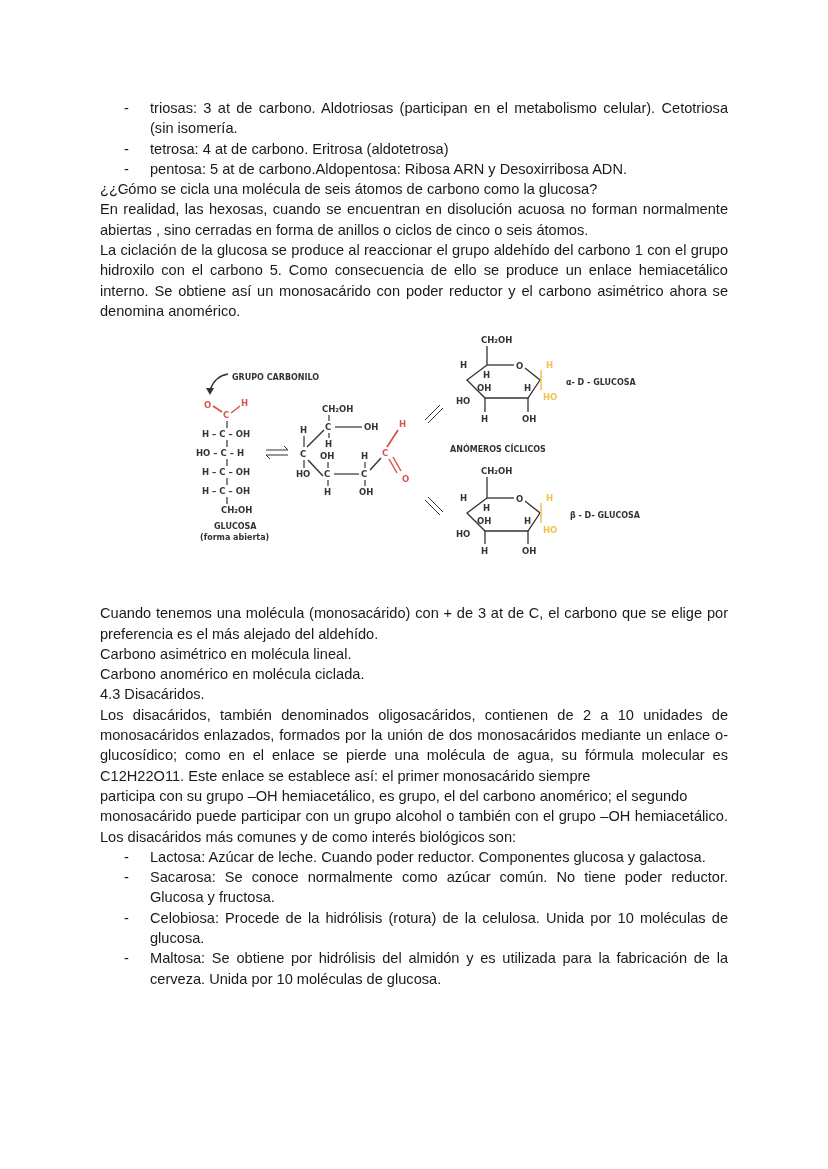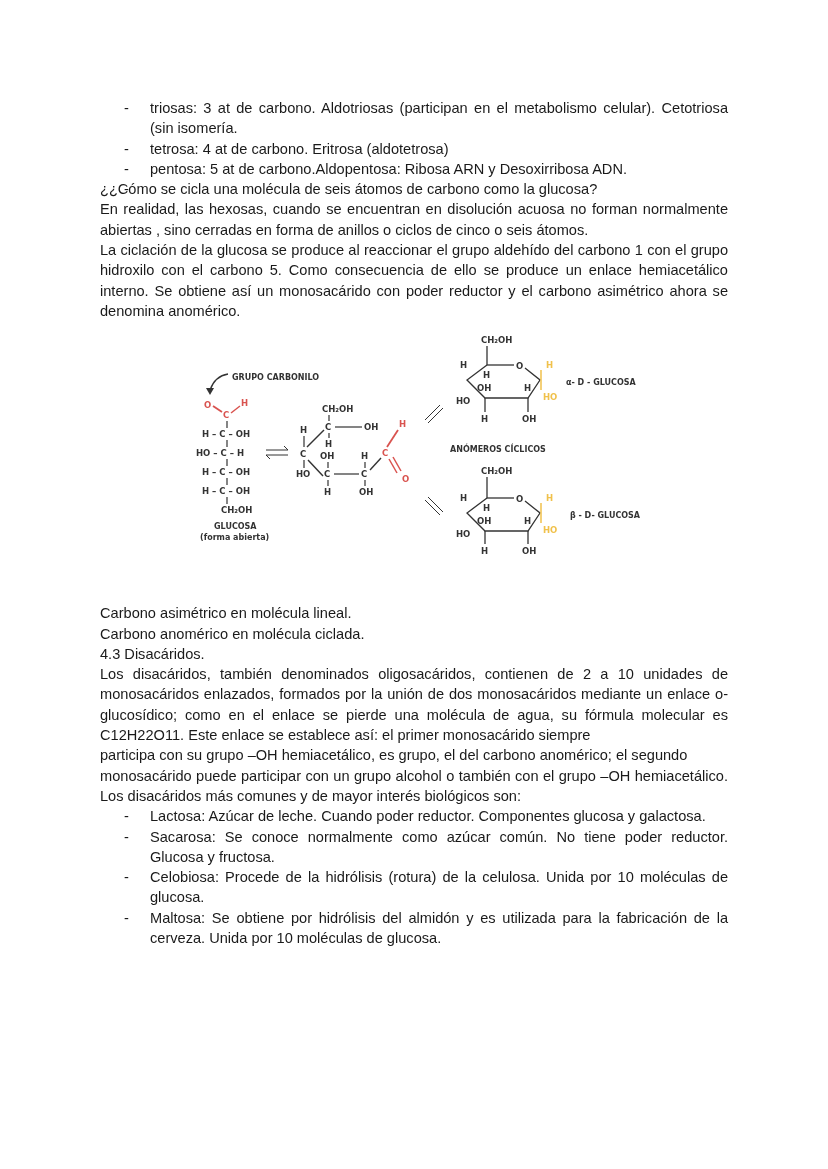--- a/index.html
+++ b/index.html
@@ -152,26 +152,27 @@
         <text class="chem" x="381" y="224">H</text>
         <text class="chem" x="422" y="224">OH</text>
         <line x1="441" y1="173" x2="441" y2="193" stroke="#f0c14b" stroke-width="1.5"></line>
         <text class="chem chem-yel" x="446" y="171">H</text>
         <text class="chem chem-yel" x="443" y="203">HO</text>
         <text class="lab" x="470" y="188">β - D- GLUCOSA</text>
       </g>
     </svg>
   </div>
 
+  <p>Cuando tenemos una molécula (monosacárido) con + de 3 at de C, el carbono que se elige por preferencia es el más alejado del aldehído.</p>
   <p class="nojust">Carbono asimétrico en molécula lineal.</p>
   <p class="nojust">Carbono anomérico en molécula ciclada.</p>
   <p class="nojust">4.3 Disacáridos.</p>
   <p>Los disacáridos, también denominados oligosacáridos, contienen de 2 a 10 unidades de monosacáridos enlazados, formados por la unión de dos monosacáridos mediante un enlace o-glucosídico; como en el enlace se pierde una molécula de agua, su fórmula molecular es C12H22O11. Este enlace se establece así: el primer monosacárido siempre</p>
   <p class="nojust">participa con su grupo –OH hemiacetálico, es grupo, el del carbono anomérico; el segundo</p>
-  <p>monosacárido puede participar con un grupo alcohol o también con el grupo –OH hemiacetálico. Los disacáridos más comunes y de mayor interés biológicos son:</p>
+  <p>monosacárido puede participar con un grupo alcohol o también con el grupo –OH hemiacetálico. Los disacáridos más comunes y de como interés biológicos son:</p>
 
   <ul class="blist">
     <li><span class="dash">-</span><span class="u">Lactosa</span><span>: Azúcar de leche. Cuando poder reductor. Componentes glucosa y galactosa.</span></li>
     <li><span class="dash">-</span><span class="u">Sacarosa</span><span>: Se conoce normalmente como azúcar común. No tiene poder reductor. Glucosa y fructosa.</span></li>
     <li><span class="dash">-</span><span class="u">Celobiosa</span><span>: Procede de la hidrólisis (rotura) de la celulosa. Unida por 10 moléculas de glucosa.</span></li>
     <li><span class="dash">-</span><span class="u">Maltosa</span><span>: Se obtiene por hidrólisis del almidón y es utilizada para la fabricación de la cerveza. Unida por 10 moléculas de glucosa.</span></li>
   </ul>
 </div>
 
 </body></html>

